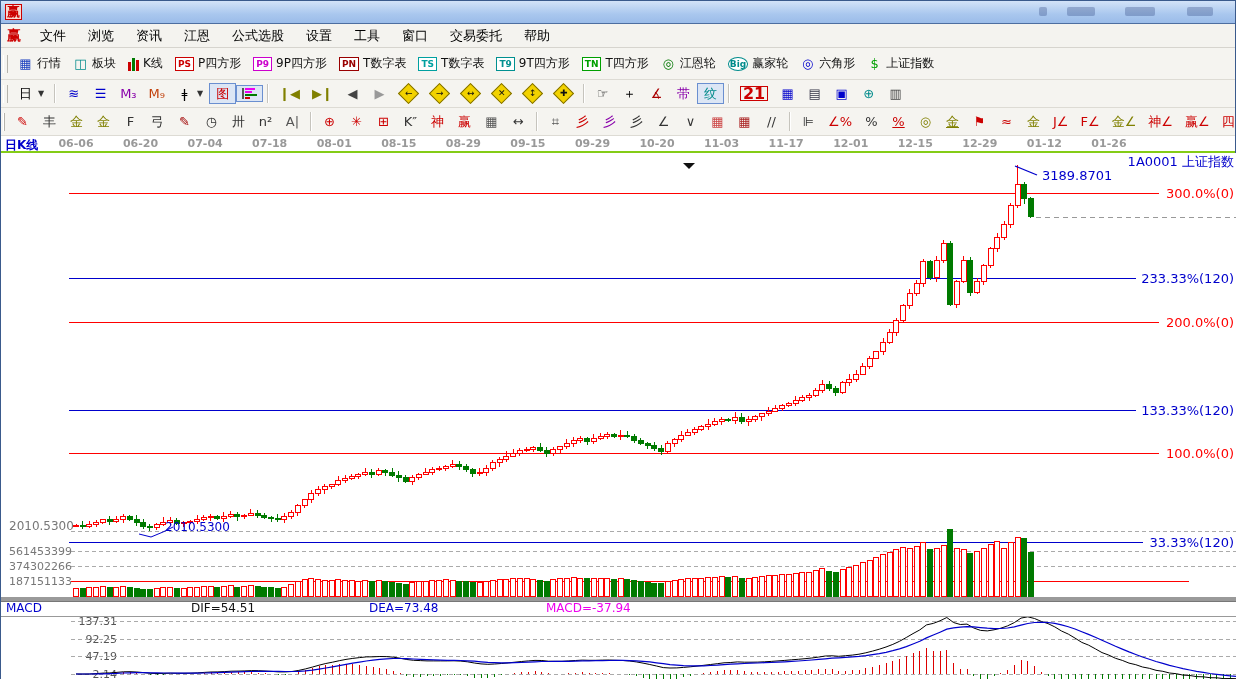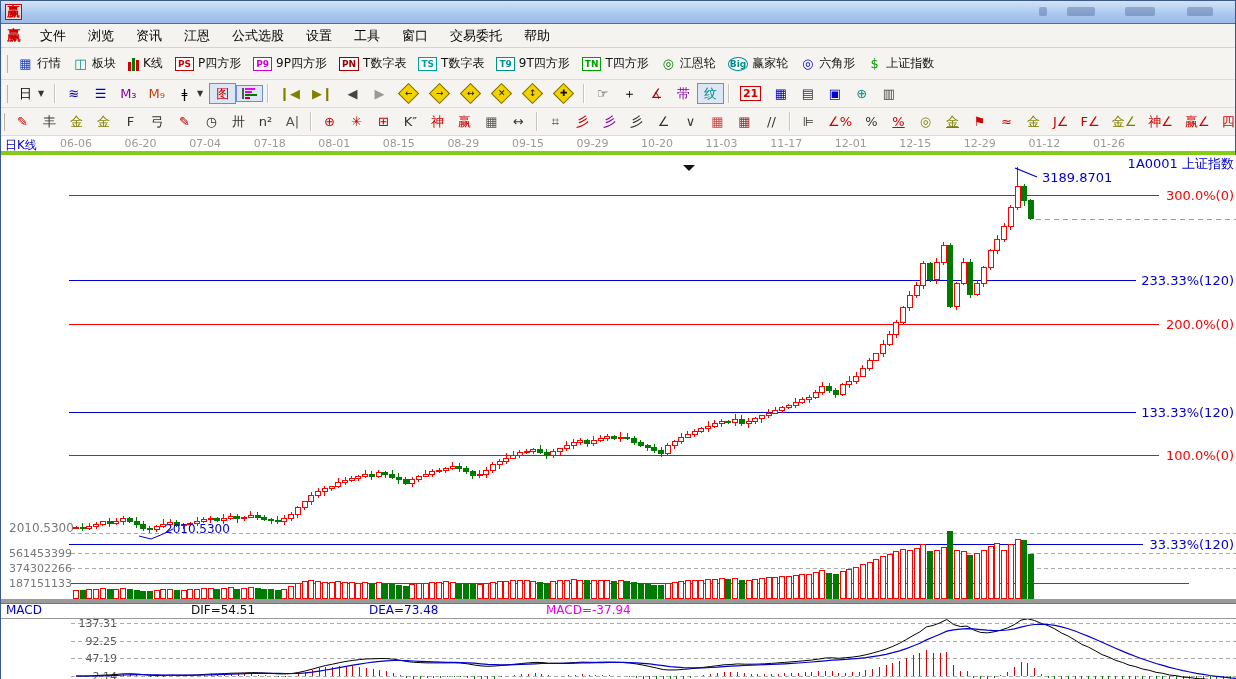--- a/index.html
+++ b/index.html
@@ -20,36 +20,36 @@
   
   .toolbar{display:flex;align-items:center;background:#f5f4f0;border-bottom:1px solid #dddbd4;
     font-size:12px;white-space:nowrap;}
   .tb1{height:31px;}
   .tb2,.tb3{height:27px;}
   .grip{width:3px;height:18px;border-left:1px solid #fff;border-right:1px solid #b5b3ac;margin:0 4px 0 2px;}
   .sep{width:0;height:19px;border-left:1px solid #c6c4bd;border-right:1px solid #fff;margin:0 4px;}
   .tbtn{display:inline-flex;align-items:center;gap:4px;padding:2px 5px;border:1px solid transparent;cursor:default;}
   .tbtn.selected{border:1px solid #6a8fd0;background:#dce6f5;}
   .glyph{display:inline-block;min-width:15px;text-align:center;font-size:13px;line-height:15px;}
-  .glyph.boxed{border:1px solid currentColor;font-size:11px;line-height:13px;padding:0 2px;font-weight:bold;}
+  .glyph.boxed{border:1px solid currentColor;font-size:16px;line-height:13px;padding:0 2px;font-weight:bold;}
   .glyph.ul{text-decoration:underline;}
   .badge{display:inline-block;border:1px solid;font-size:9px;font-weight:bold;line-height:12px;
     padding:0 2px;background:#fff;}
   .badge.round{border-radius:50%;padding:0 1px;}
   .lbl{font-size:12px;color:#111;}
   .dd{font-size:8px;color:#333;margin-left:1px;}
   .diamond{width:13px;height:13px;background:#f2d200;border:1px solid #7a6a00;transform:rotate(45deg);
     display:inline-flex;align-items:center;justify-content:center;margin:0 2px;}
   .diamond i{transform:rotate(-45deg);font-style:normal;font-size:9px;color:#111;line-height:9px;}
   .candles-ic{display:inline-flex;align-items:flex-end;gap:1px;height:15px;}
   .candles-ic i{width:3px;}
   .vp-ic{display:inline-flex;flex-direction:column;gap:1px;align-items:flex-start;border-left:2px solid #555;padding-left:1px;}
   .vp-ic i{height:2px;display:block;}
   
-  .axisrow{position:relative;height:15px;background:#fff;border-bottom:4px solid #84cc16;font-size:11px;color:#999;}
+  .axisrow{position:relative;height:15px;background:#fff;border-bottom:2px solid #84cc16;font-size:11px;color:#999;font-weight:bold;}
   .axis-date{position:absolute;top:1px;transform:translateX(-50%);}
   .period-label{position:absolute;left:4px;top:1px;color:#0000cc;font-size:12px;}
   
   .chart-area{position:relative;width:1236px;height:534px;background:#fff;}
   svg text{font-family:"DejaVu Sans","Liberation Sans",sans-serif;}
 </style>
 </head>
 <body>
 
 <div class="app">

